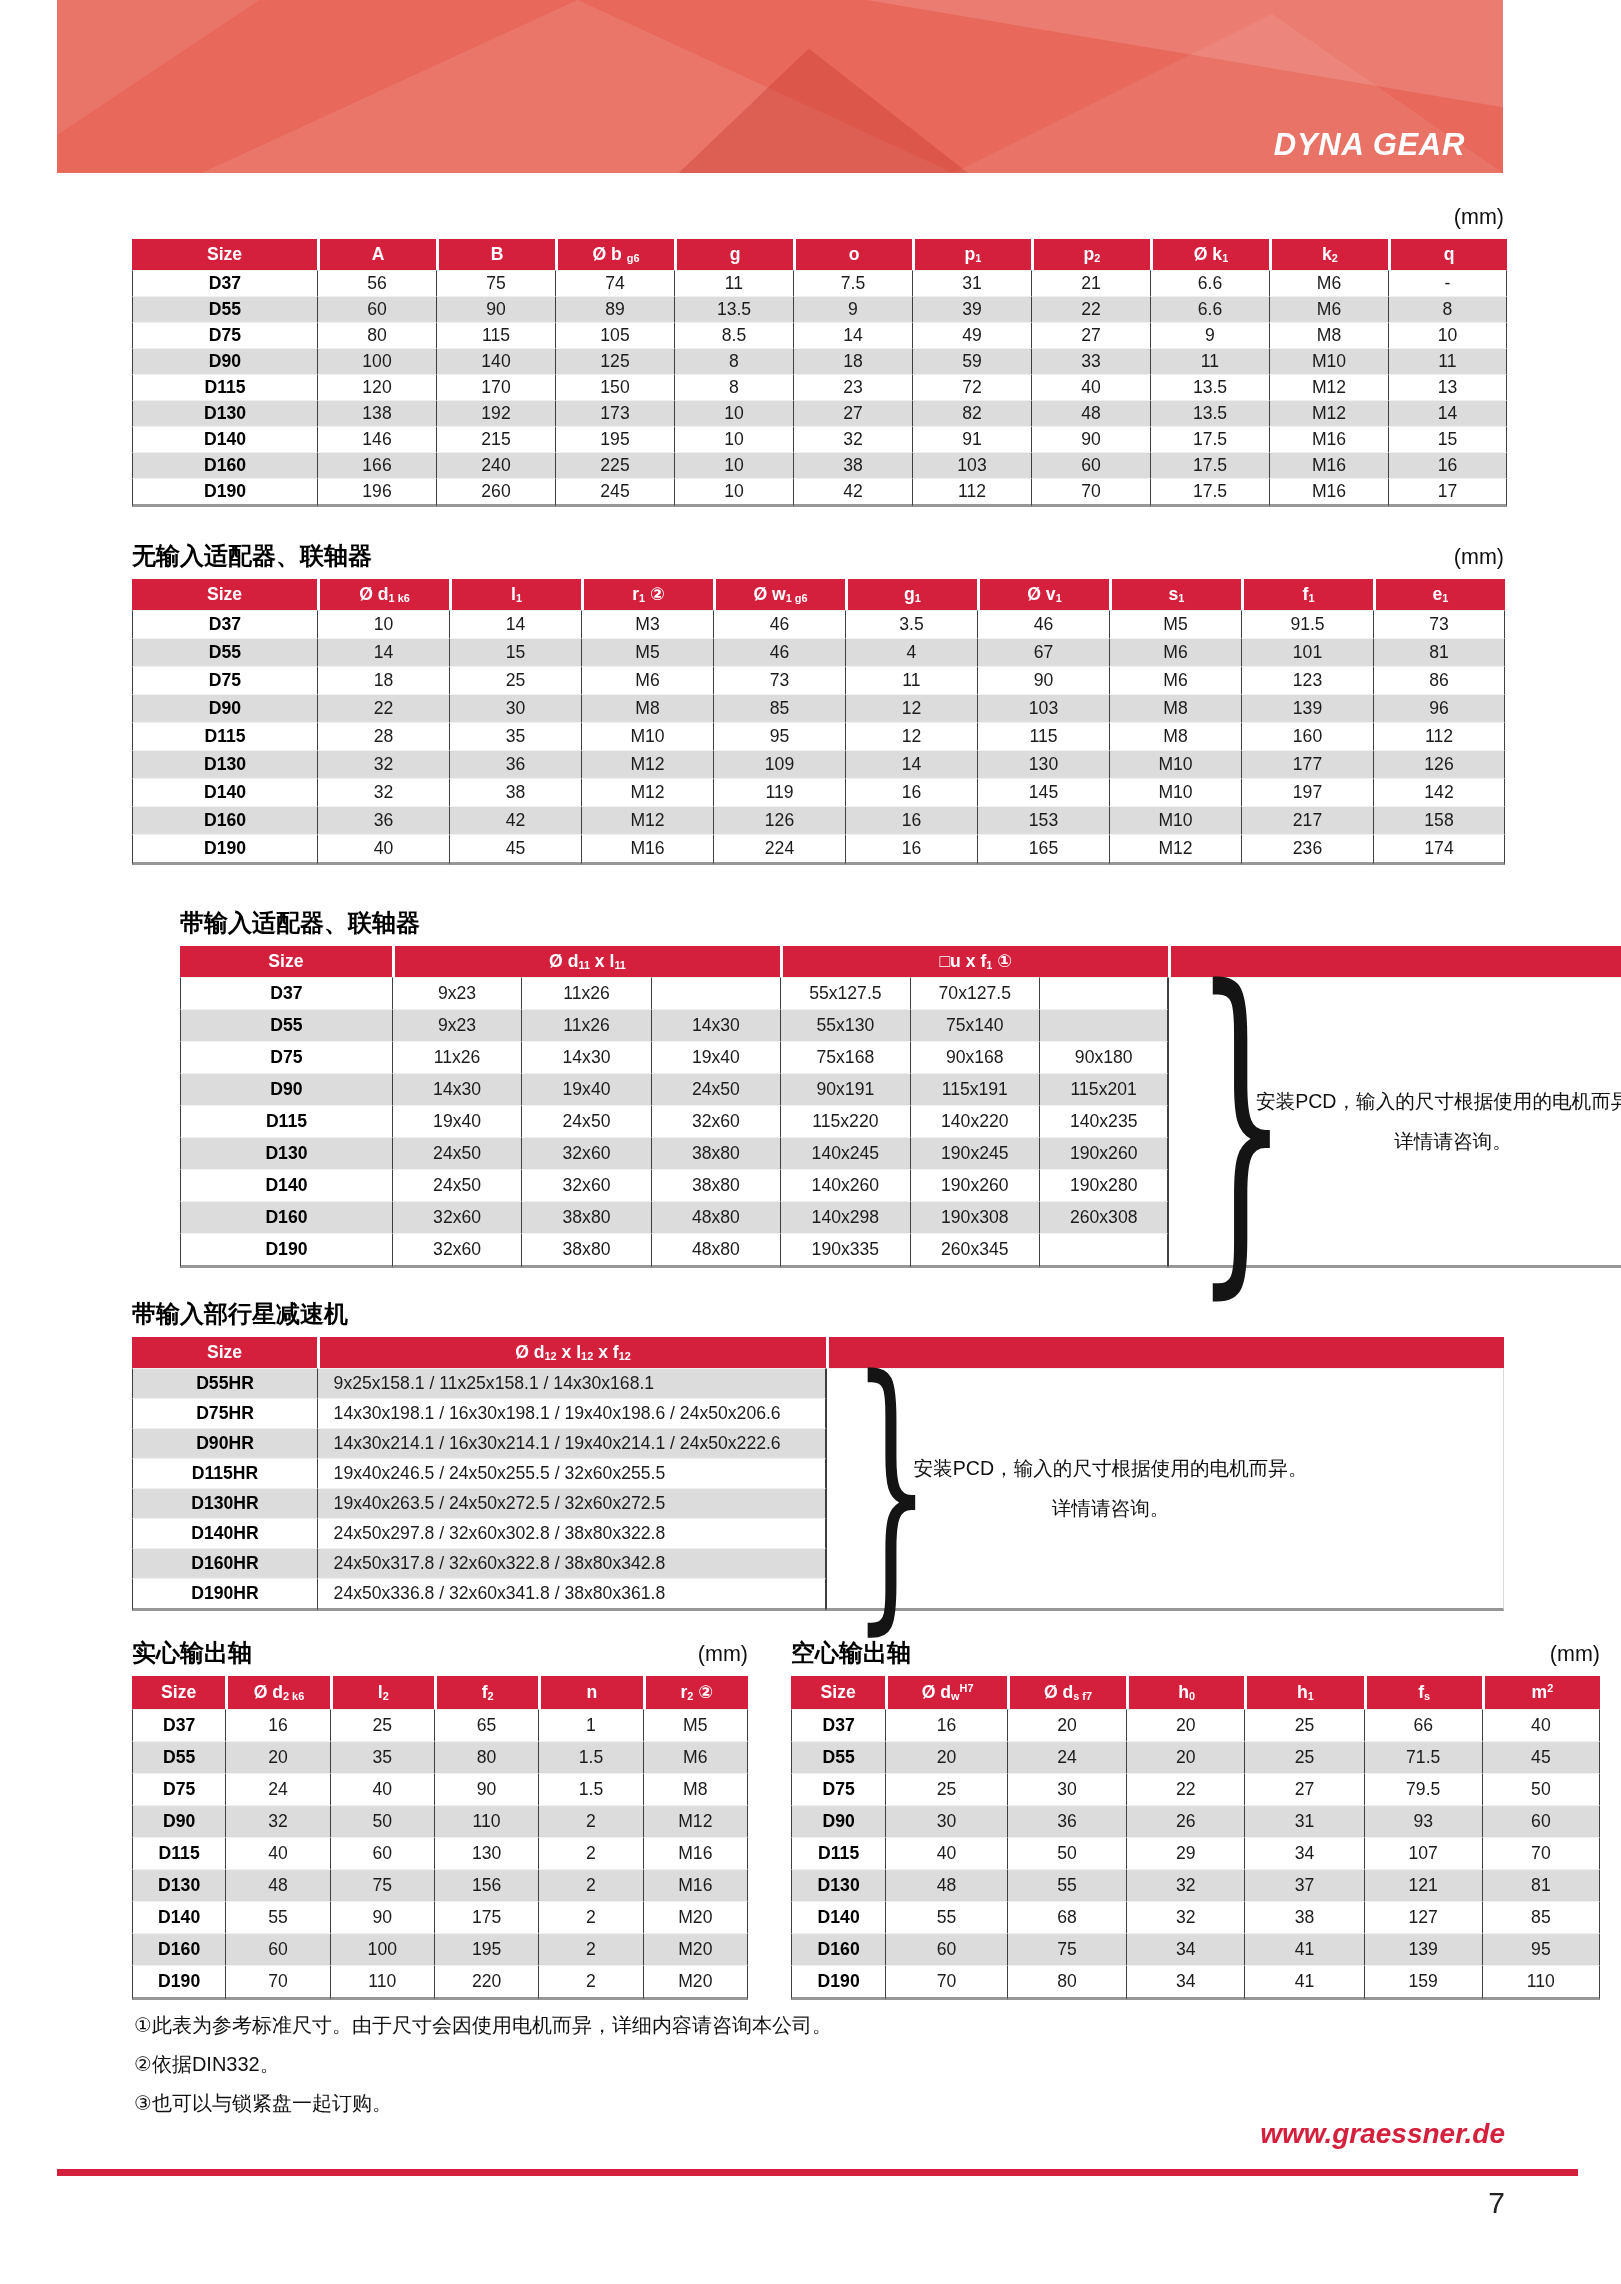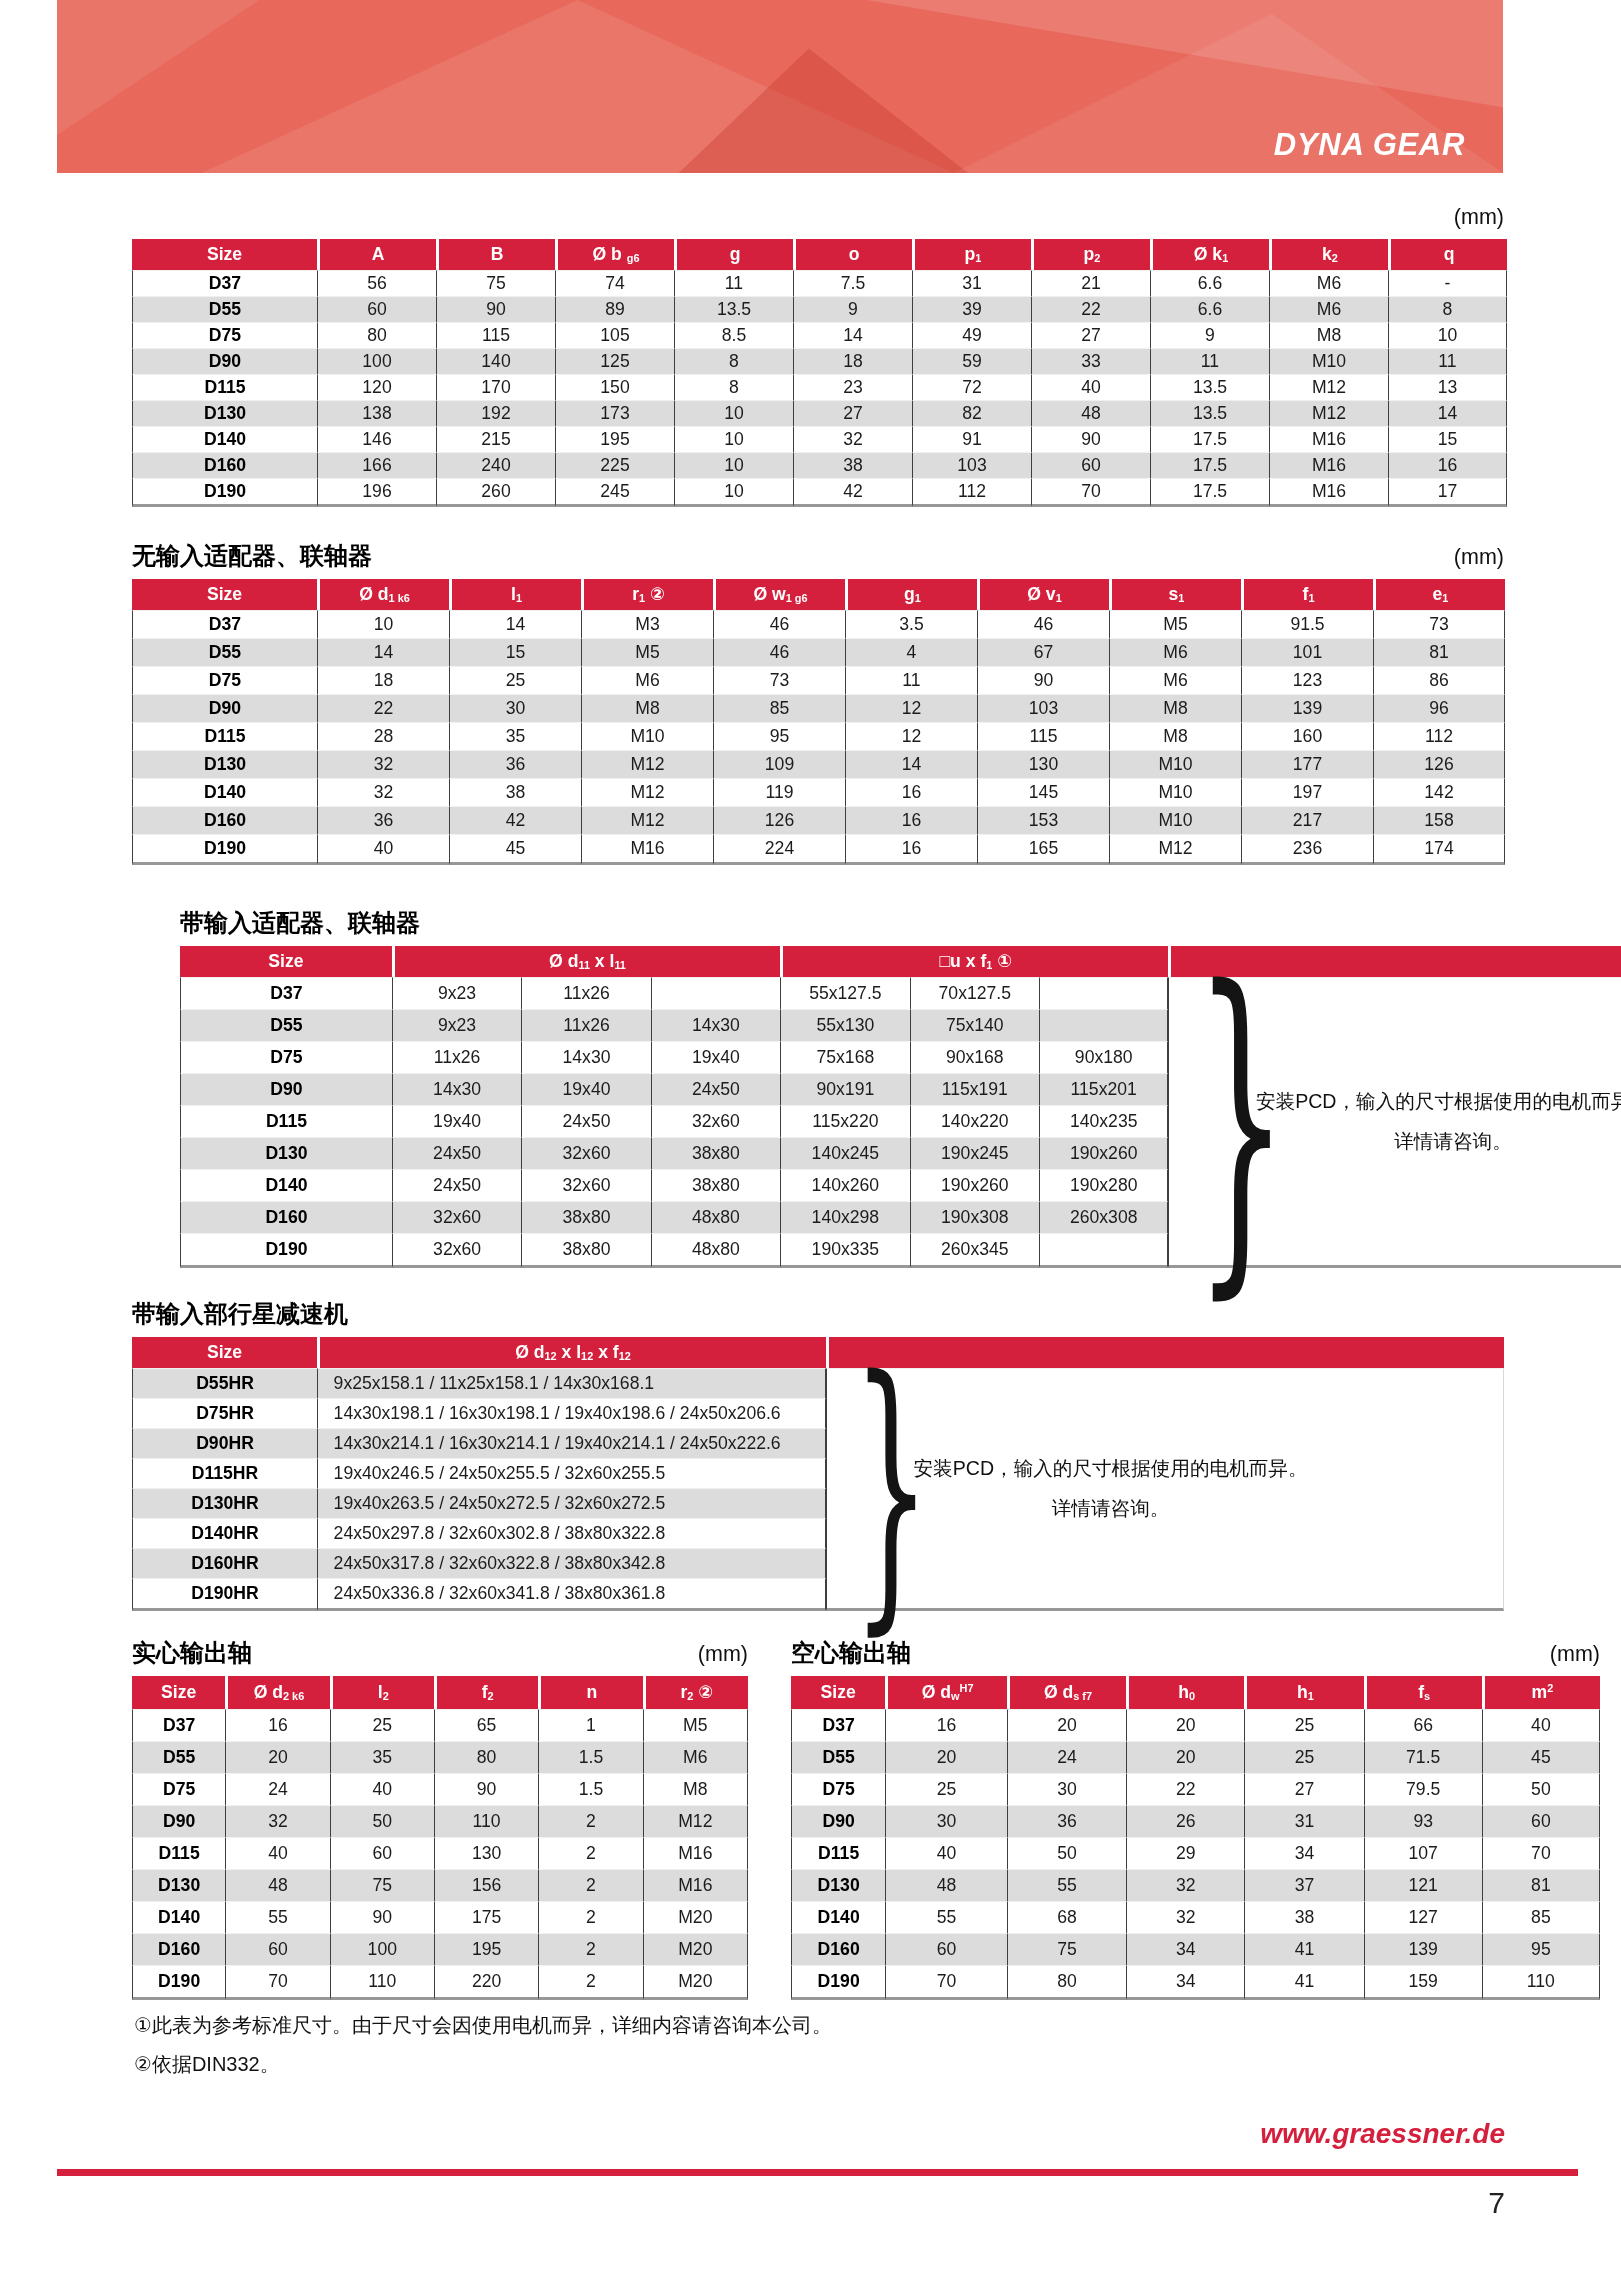--- a/index.html
+++ b/index.html
@@ -784,20 +784,21 @@
             <td>159</td>
             <td>110</td>
           </tr>
         </tbody>
       </table>
   </div>
 
   <div class="footnotes">
     <p>①此表为参考标准尺寸。由于尺寸会因使用电机而异，详细内容请咨询本公司。</p>
     <p>②依据DIN332。</p>
+    <p>③也可以与锁紧盘一起订购。</p>
   </div>
 
   <div class="website">www.graessner.de</div>
   <div class="redbar"></div>
   <div class="pagenum">7</div>
 
 </div>
 
 
 </body></html>

